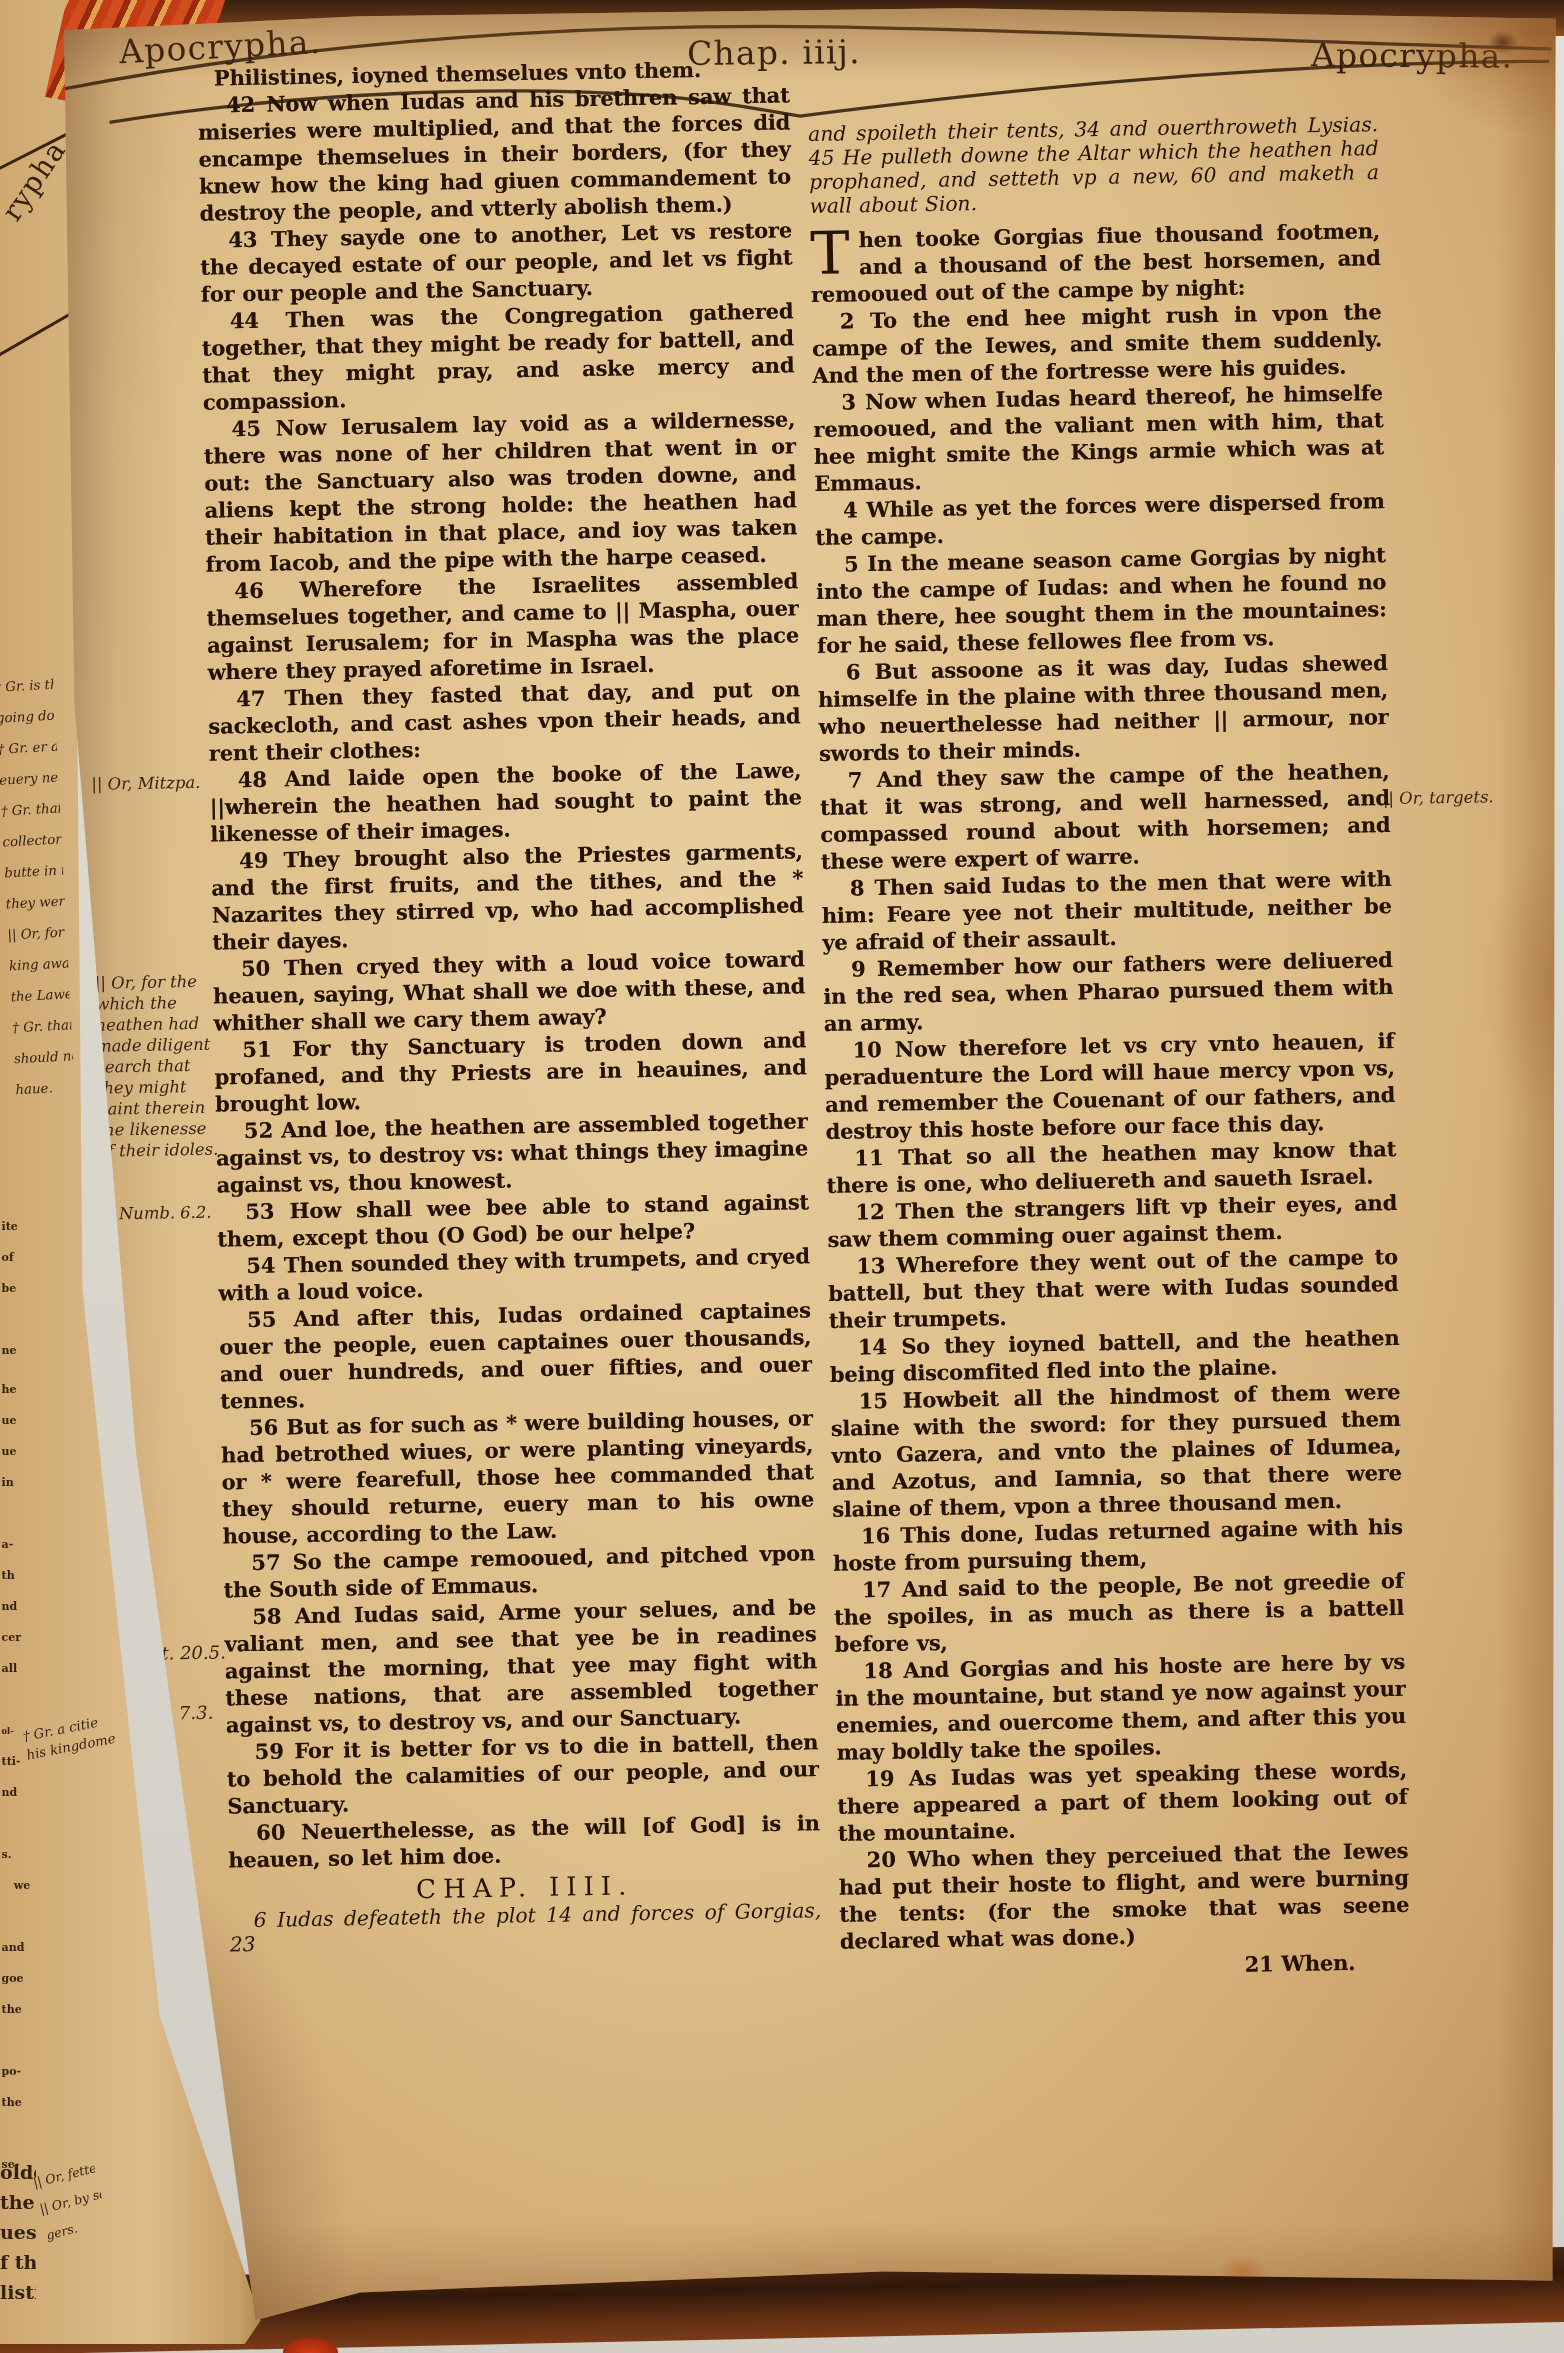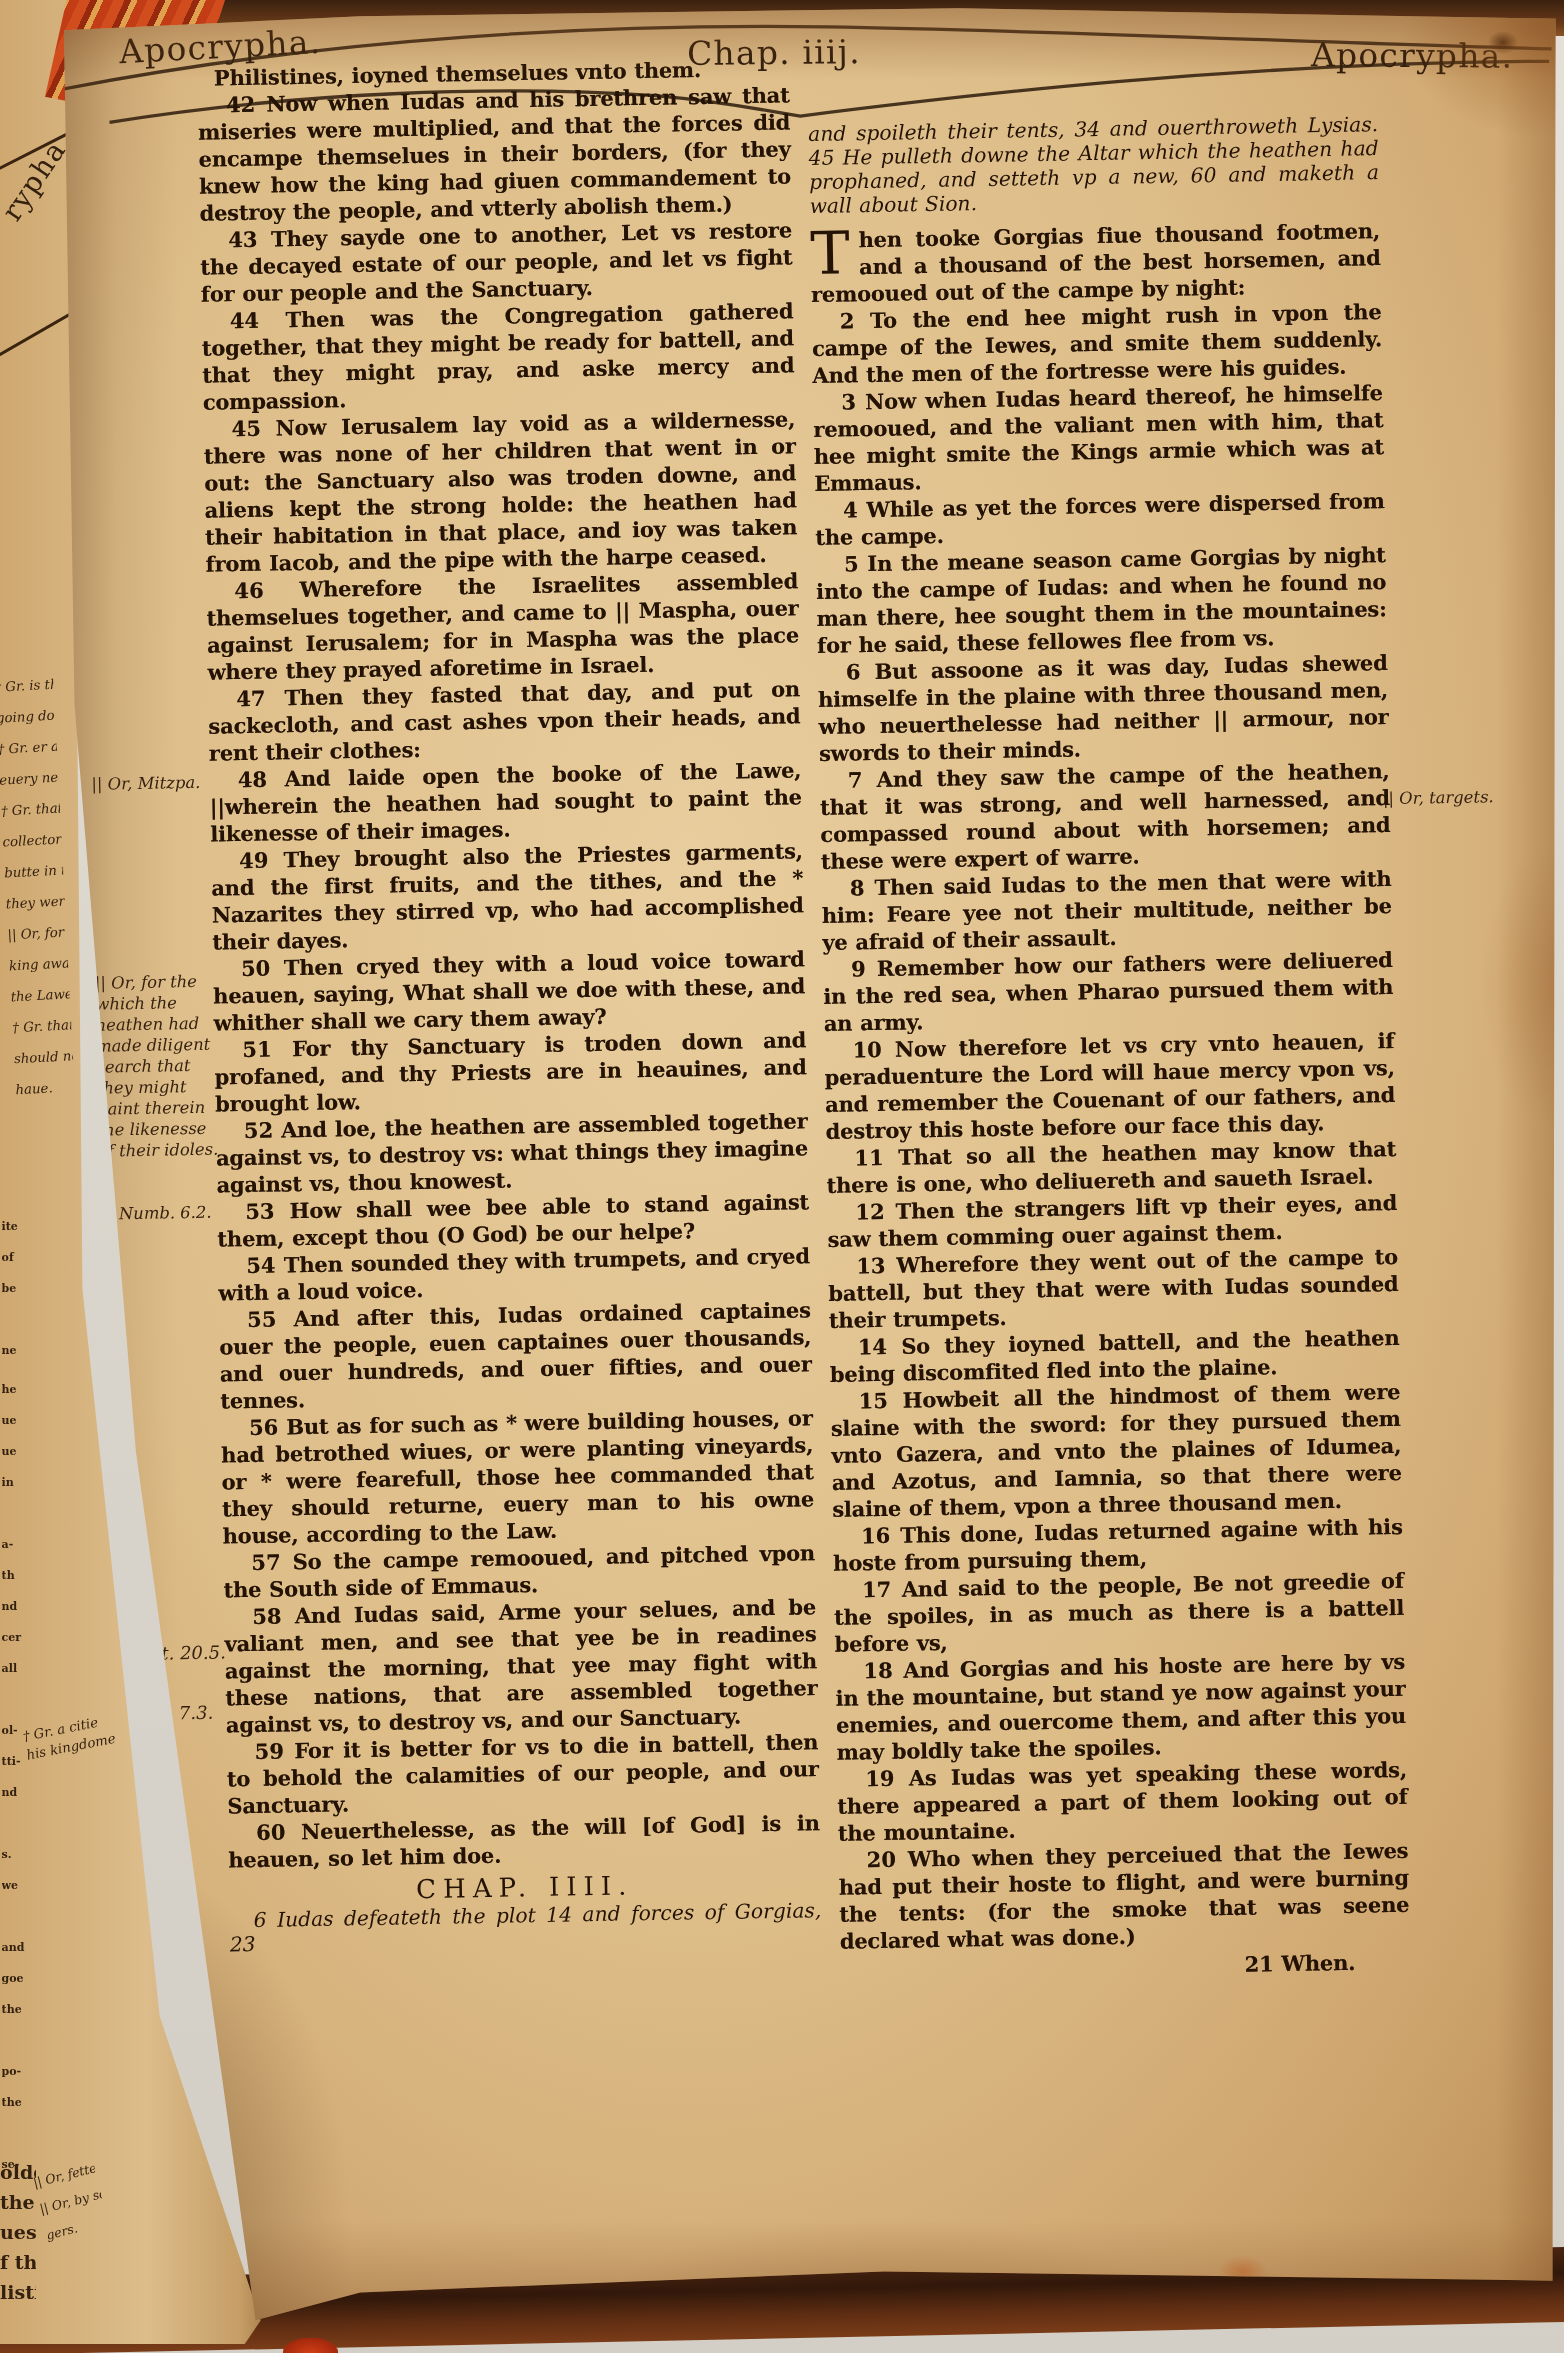--- a/index.html
+++ b/index.html
@@ -121,26 +121,26 @@
       <div style="min-height:31px;">ue</div>
       <div style="min-height:31px;">ue</div>
       <div style="min-height:31px;">in</div>
       <div style="min-height:31px;"></div>
       <div style="min-height:31px;">a-</div>
       <div style="min-height:31px;">th</div>
       <div style="min-height:31px;">nd</div>
       <div style="min-height:31px;">cer</div>
       <div style="min-height:31px;">all</div>
       <div style="min-height:31px;"></div>
-      <div style="min-height:31px;">ol-</div>
+      <div style="min-height:31px;font-family:Liberation Serif, serif;">ol-</div>
       <div style="min-height:31px;">tti-</div>
       <div style="min-height:31px;">nd</div>
       <div style="min-height:31px;"></div>
       <div style="min-height:31px;">s.</div>
-      <div style="min-height:31px;">we</div>
+      <div style="min-height:31px;text-align:center;">we</div>
       <div style="min-height:31px;"></div>
       <div style="min-height:31px;">and</div>
       <div style="min-height:31px;">goe</div>
       <div style="min-height:31px;">the</div>
       <div style="min-height:31px;"></div>
       <div style="min-height:31px;">po-</div>
       <div style="min-height:31px;">the</div>
       <div style="min-height:31px;"></div>
       <div style="min-height:31px;">se-</div>
     </div>

